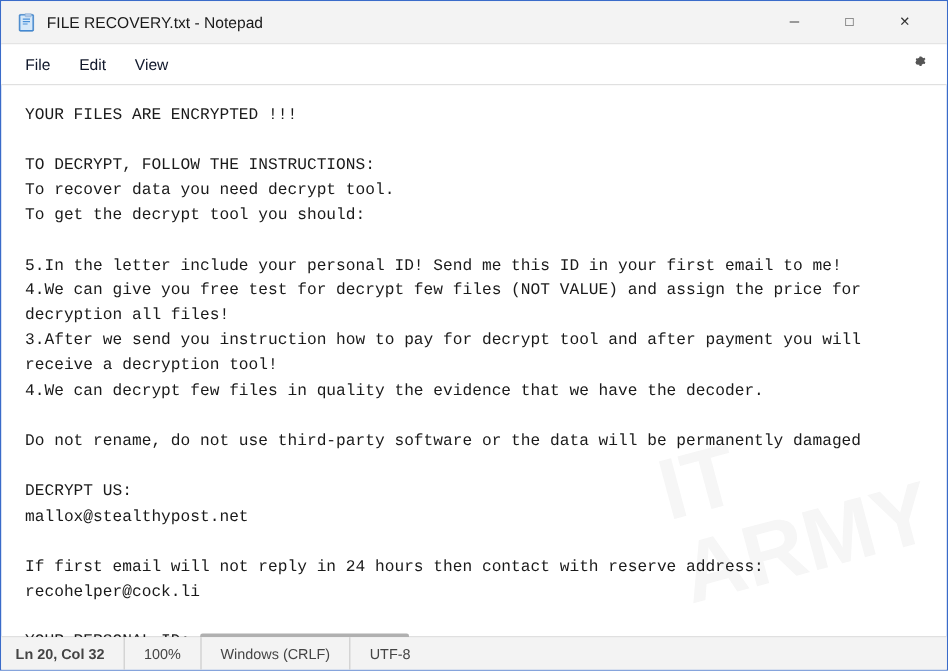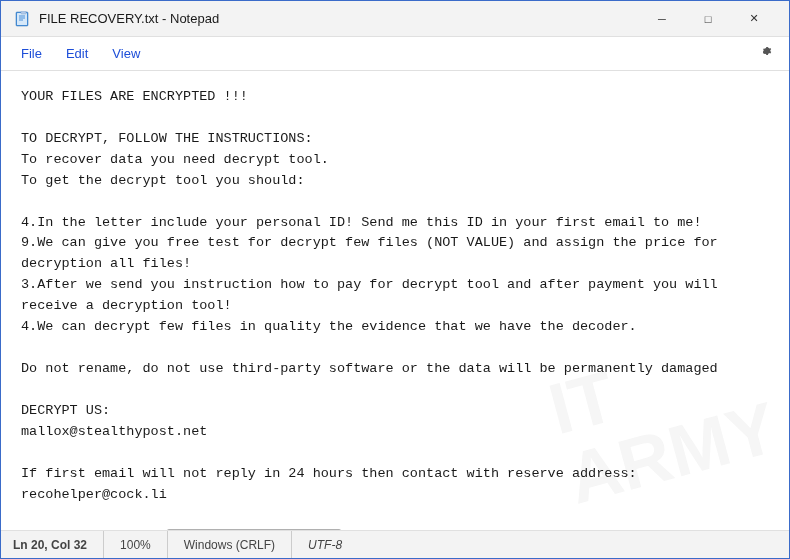--- a/index.html
+++ b/index.html
@@ -80,21 +80,21 @@
       align-items: center;
       padding: 0 8px;
       border-bottom: 1px solid #e0e0e0;
       flex-shrink: 0;
       background: #ffffff;
     }
 
     .menu-item {
       padding: 4px 12px;
       font-size: 13px;
-      color: #1d4ed8;
+      color: #0f172a;
       cursor: pointer;
       border-radius: 3px;
     }
 
     .menu-bar-right {
       margin-left: auto;
       cursor: pointer;
       padding: 4px 8px;
       border-radius: 3px;
       color: #333;
@@ -166,21 +166,20 @@
       align-items: center;
     }
 
     .status-section:first-child {
       padding-left: 0;
       font-weight: bold;
     }
 
     .status-section:last-child {
       border-right: none;
-      font-style: italic;
     }
 
     .gear-icon svg {
       width: 16px;
       height: 16px;
     }
   </style>
 </head>
 <body>
 
@@ -217,22 +216,22 @@
     </div>
   </div>
 
   <div class="content-area">
     <div class="text-content"><span>YOUR FILES ARE ENCRYPTED !!!</span>
 <span> </span>
 <span>TO DECRYPT, FOLLOW THE INSTRUCTIONS:</span>
 <span>To recover data you need decrypt tool.</span>
 <span>To get the decrypt tool you should:</span>
 <span> </span>
-<span>4.In the letter include your personal ID! Send me this ID in your first email to me!</span>
-<span>9.We can give you free test for decrypt few files (NOT VALUE) and assign the price for</span>
+<span>5.In the letter include your personal ID! Send me this ID in your first email to me!</span>
+<span>4.We can give you free test for decrypt few files (NOT VALUE) and assign the price for</span>
 <span>decryption all files!</span>
 <span>3.After we send you instruction how to pay for decrypt tool and after payment you will</span>
 <span>receive a decryption tool!</span>
 <span>4.We can decrypt few files in quality the evidence that we have the decoder.</span>
 <span> </span>
 <span>Do not rename, do not use third-party software or the data will be permanently damaged</span>
 <span> </span>
 <span>DECRYPT US:</span>
 <span>mallox@stealthypost.net</span>
 <span> </span>

